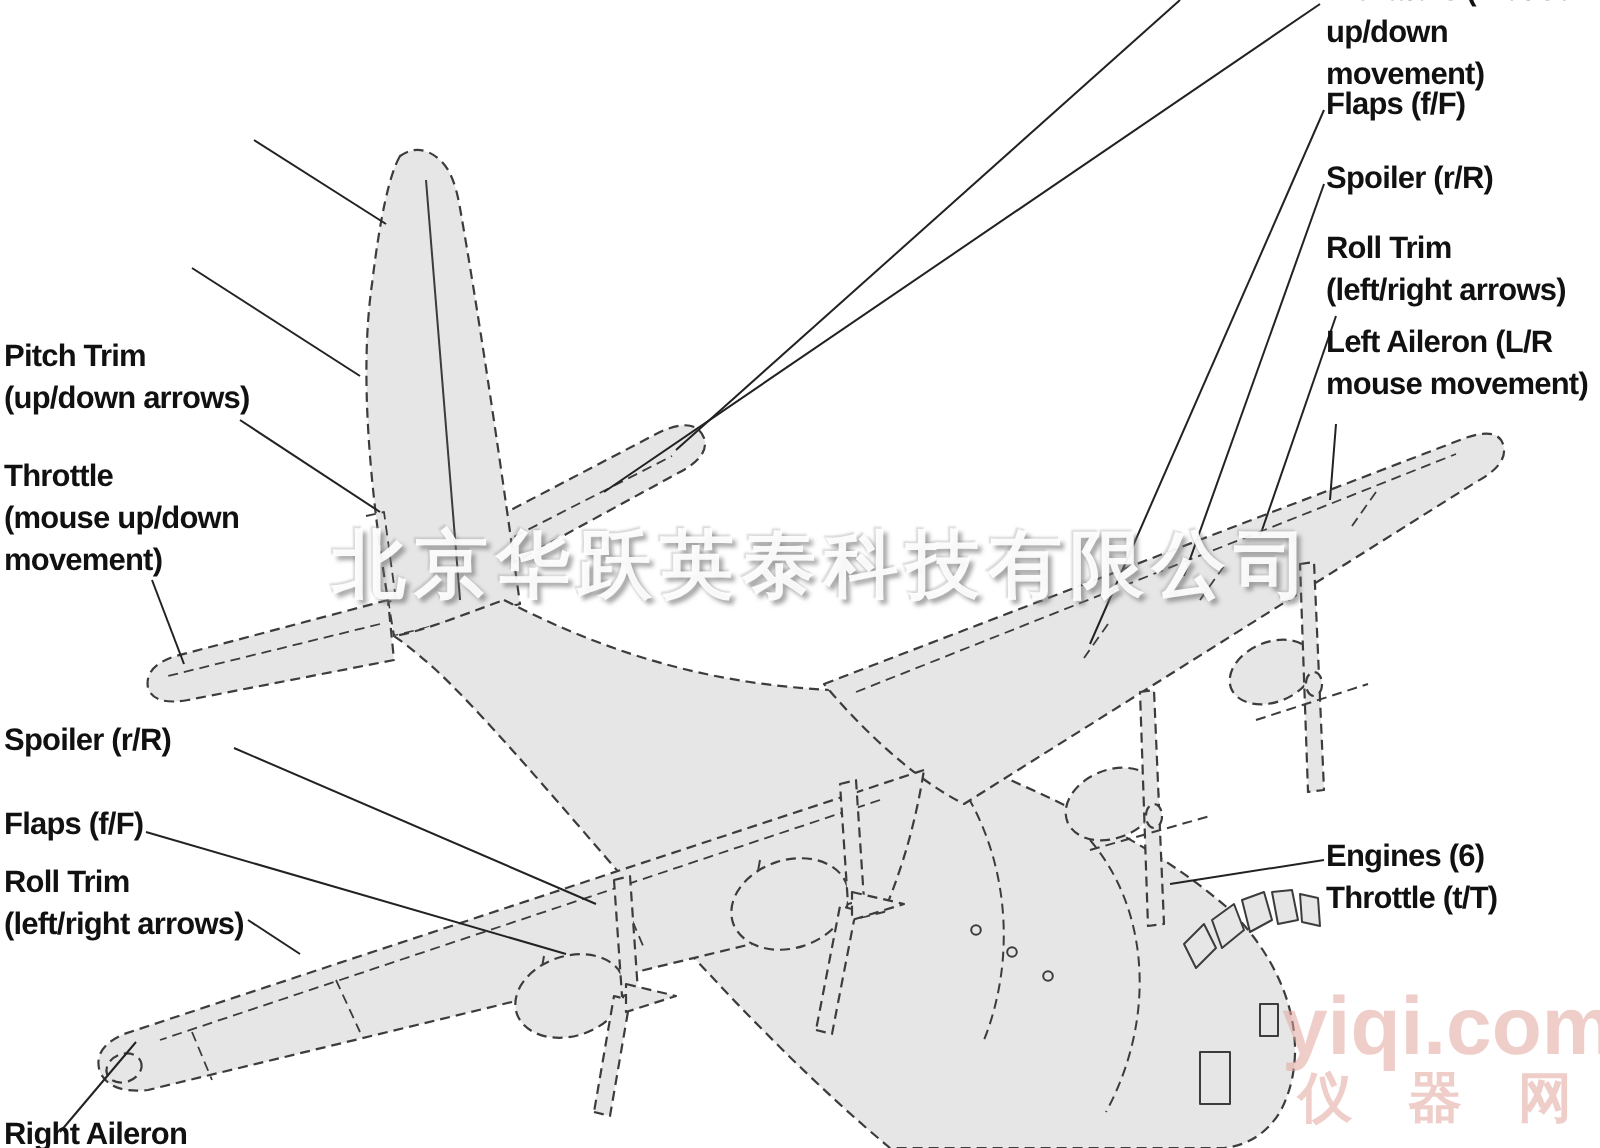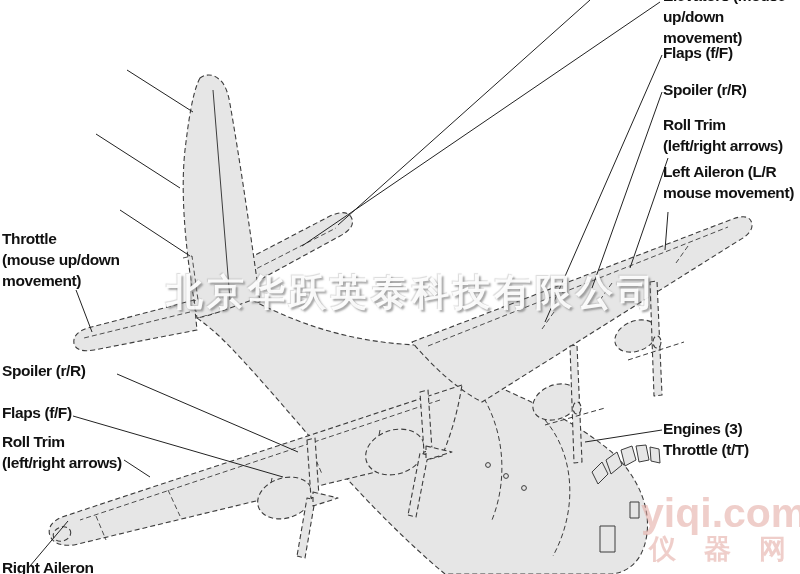--- a/index.html
+++ b/index.html
@@ -21,21 +21,21 @@
     position: absolute;
     font-size: 15.5px;
     font-weight: bold;
     letter-spacing: -0.4px;
     line-height: 21px;
     color: #111111;
     white-space: pre-line;
   }
   #wm-center {
     position: absolute;
-    left: 166px; top: 268px;
+    left: 166px; top: 258px;
     font-size: 37px;
     font-weight: bold;
     letter-spacing: 4px;
     color: rgba(255,255,255,0.92);
     text-shadow: 2px 2px 2px rgba(110,110,110,0.60), -1px -1px 1px rgba(150,150,150,0.35);
     white-space: nowrap;
     pointer-events: none;
   }
   #wm-corner {
     position: absolute;
@@ -141,38 +141,40 @@
       <line x1="590" y1="0" x2="338" y2="225"></line>
       <line x1="660" y1="2" x2="302" y2="246"></line>
       <line x1="662" y1="55" x2="545" y2="322"></line>
       <line x1="662" y1="92" x2="592" y2="288"></line>
       <line x1="668" y1="158" x2="630" y2="268"></line>
       <line x1="668" y1="212" x2="665" y2="250"></line>
       <line x1="662" y1="430" x2="585" y2="442"></line>
     </g>
   </svg>
 
+  <div class="label" style="left:2px; top:168px">Pitch Trim
+(up/down arrows)</div>
   <div class="label" style="left:2px; top:228px">Throttle
 (mouse up/down
 movement)</div>
   <div class="label" style="left:2px; top:360px">Spoiler (r/R)</div>
   <div class="label" style="left:2px; top:402px">Flaps (f/F)</div>
   <div class="label" style="left:2px; top:431px">Roll Trim
 (left/right arrows)</div>
   <div class="label" style="left:2px; top:557px">Right Aileron</div>
 
   <div class="label" style="left:663px; top:-15px">Elevators (mouse
 up/down movement)</div>
   <div class="label" style="left:663px; top:42px">Flaps (f/F)</div>
   <div class="label" style="left:663px; top:79px">Spoiler (r/R)</div>
   <div class="label" style="left:663px; top:114px">Roll Trim
 (left/right arrows)</div>
   <div class="label" style="left:663px; top:161px">Left Aileron (L/R
 mouse movement)</div>
-  <div class="label" style="left:663px; top:418px">Engines (3)
+  <div class="label" style="left:663px; top:418px">Engines (6)
 Throttle (t/T)</div>
 
   <div id="wm-center">北京华跃英泰科技有限公司</div>
   <div id="wm-corner">
     <div class="wm1">yiqi.com</div>
     <div class="wm2">仪器网</div>
   </div>
 
 </div>
 

